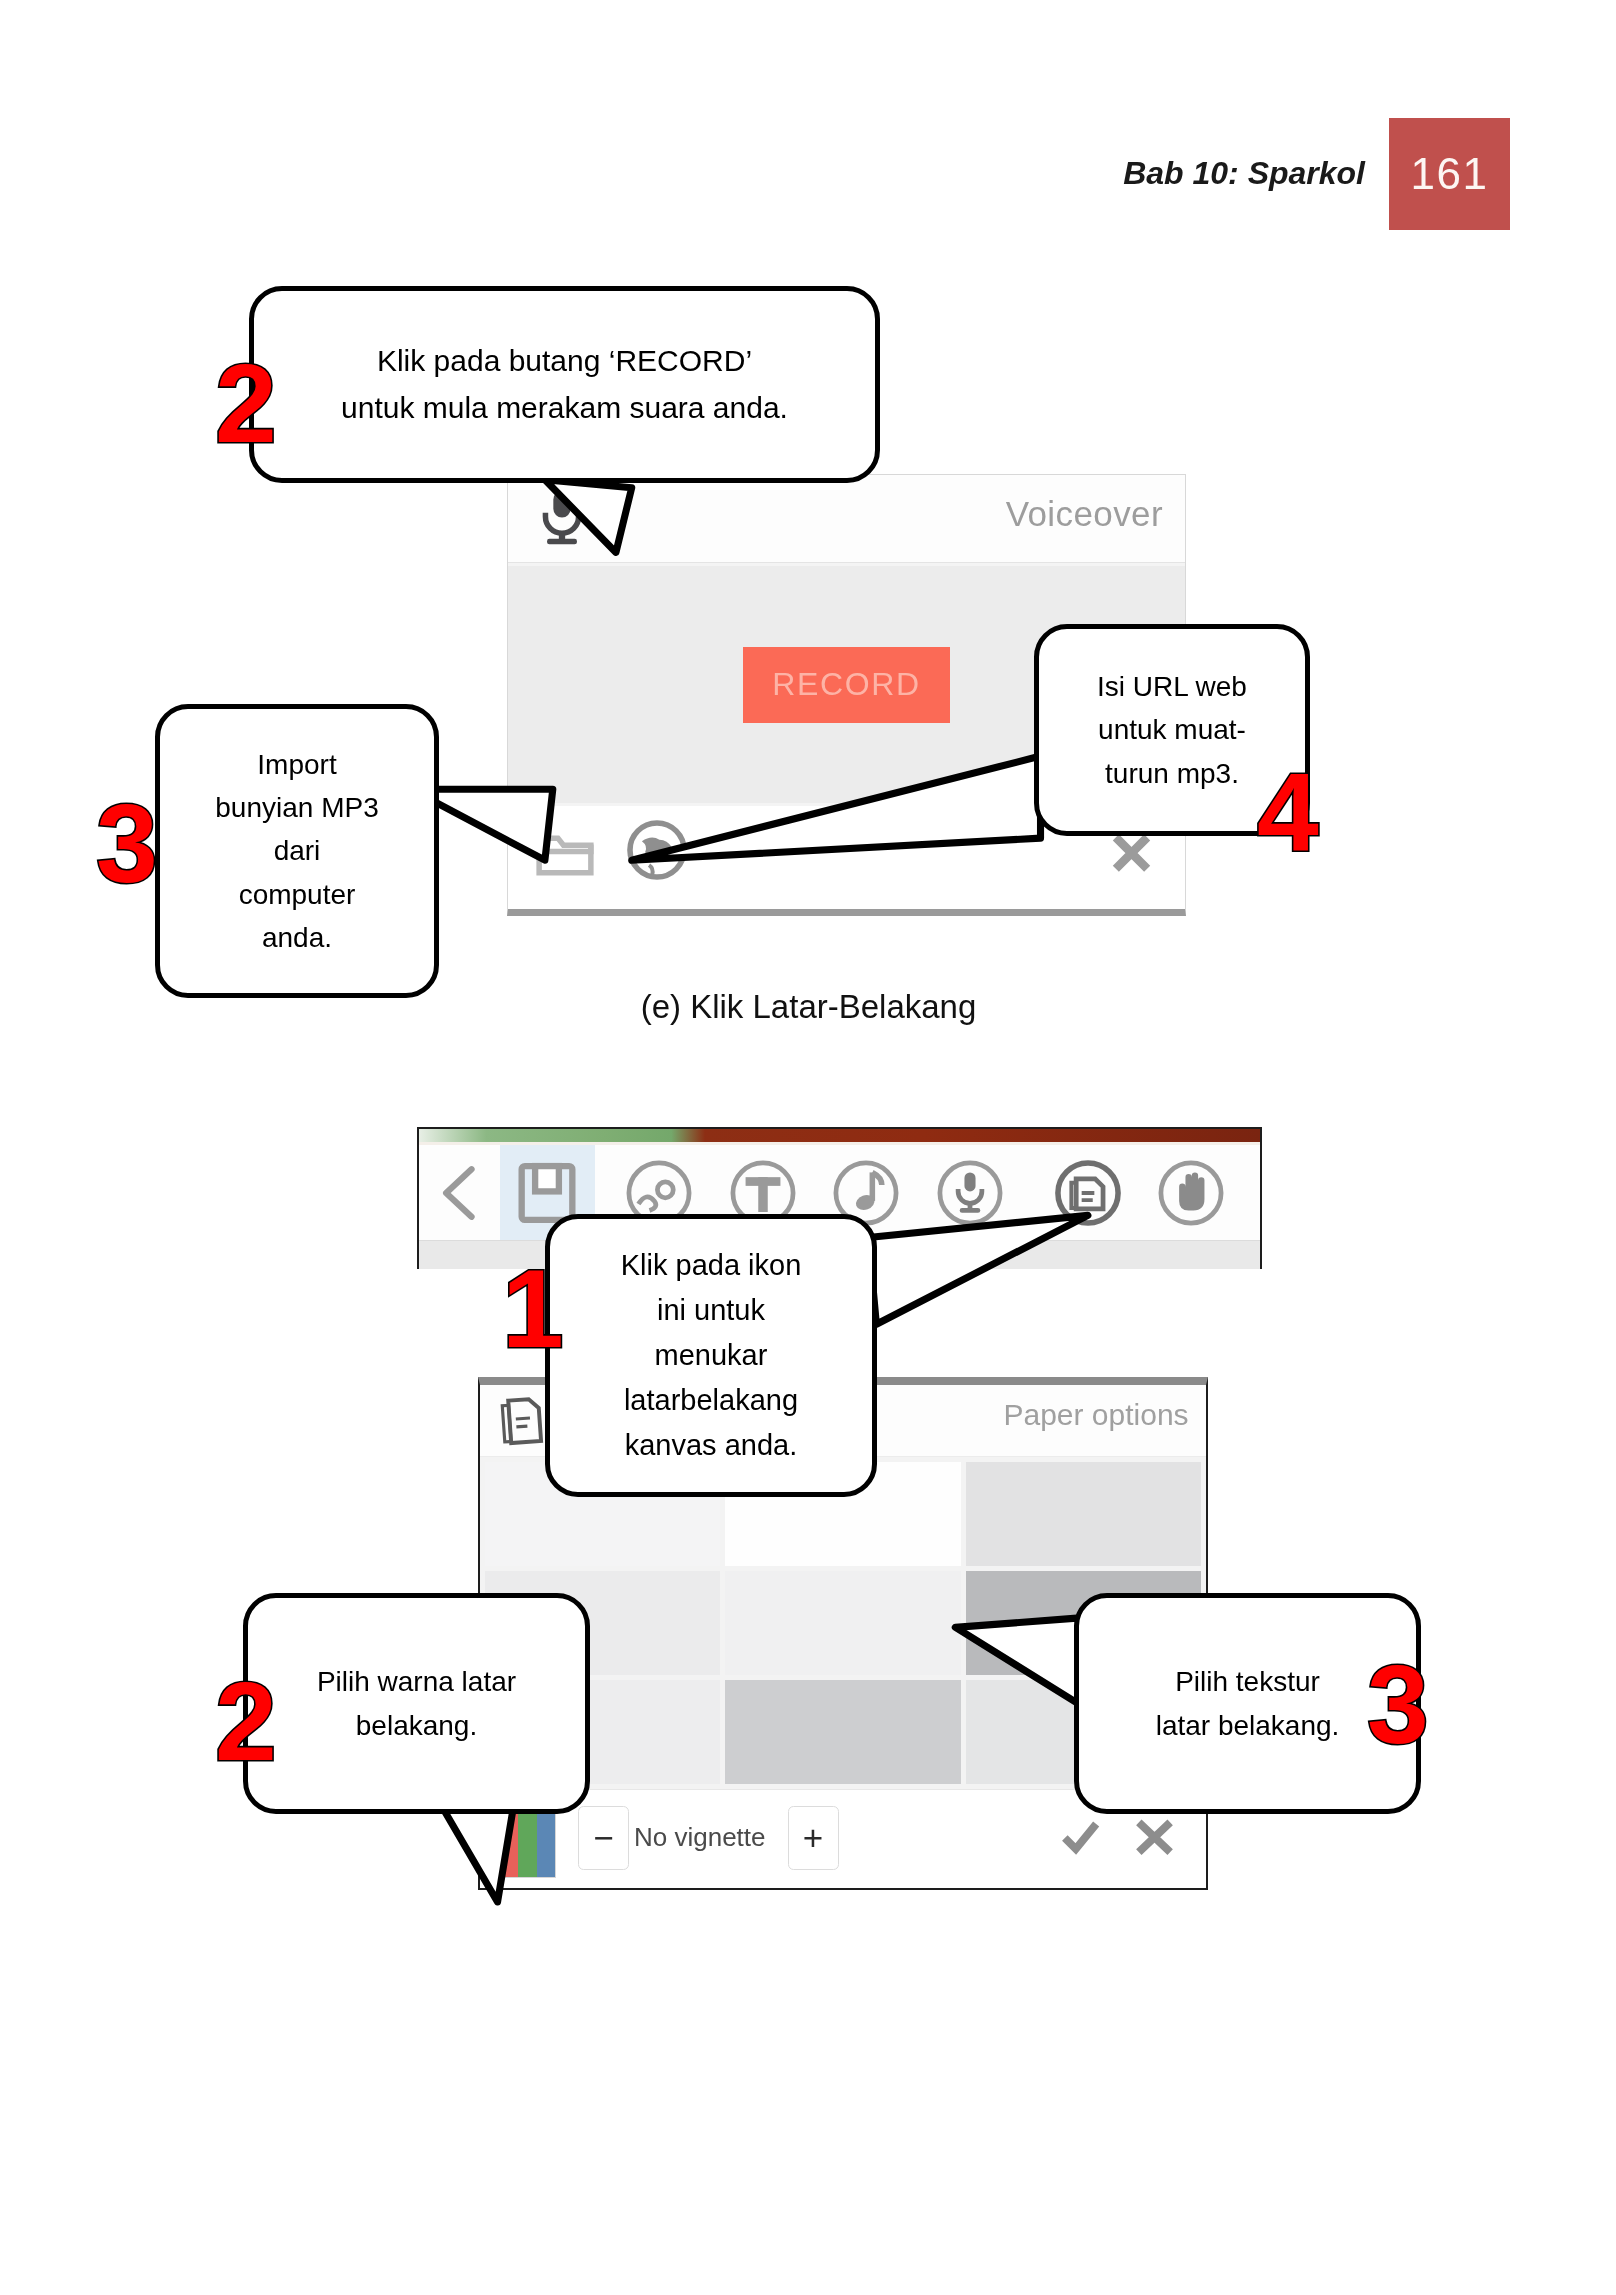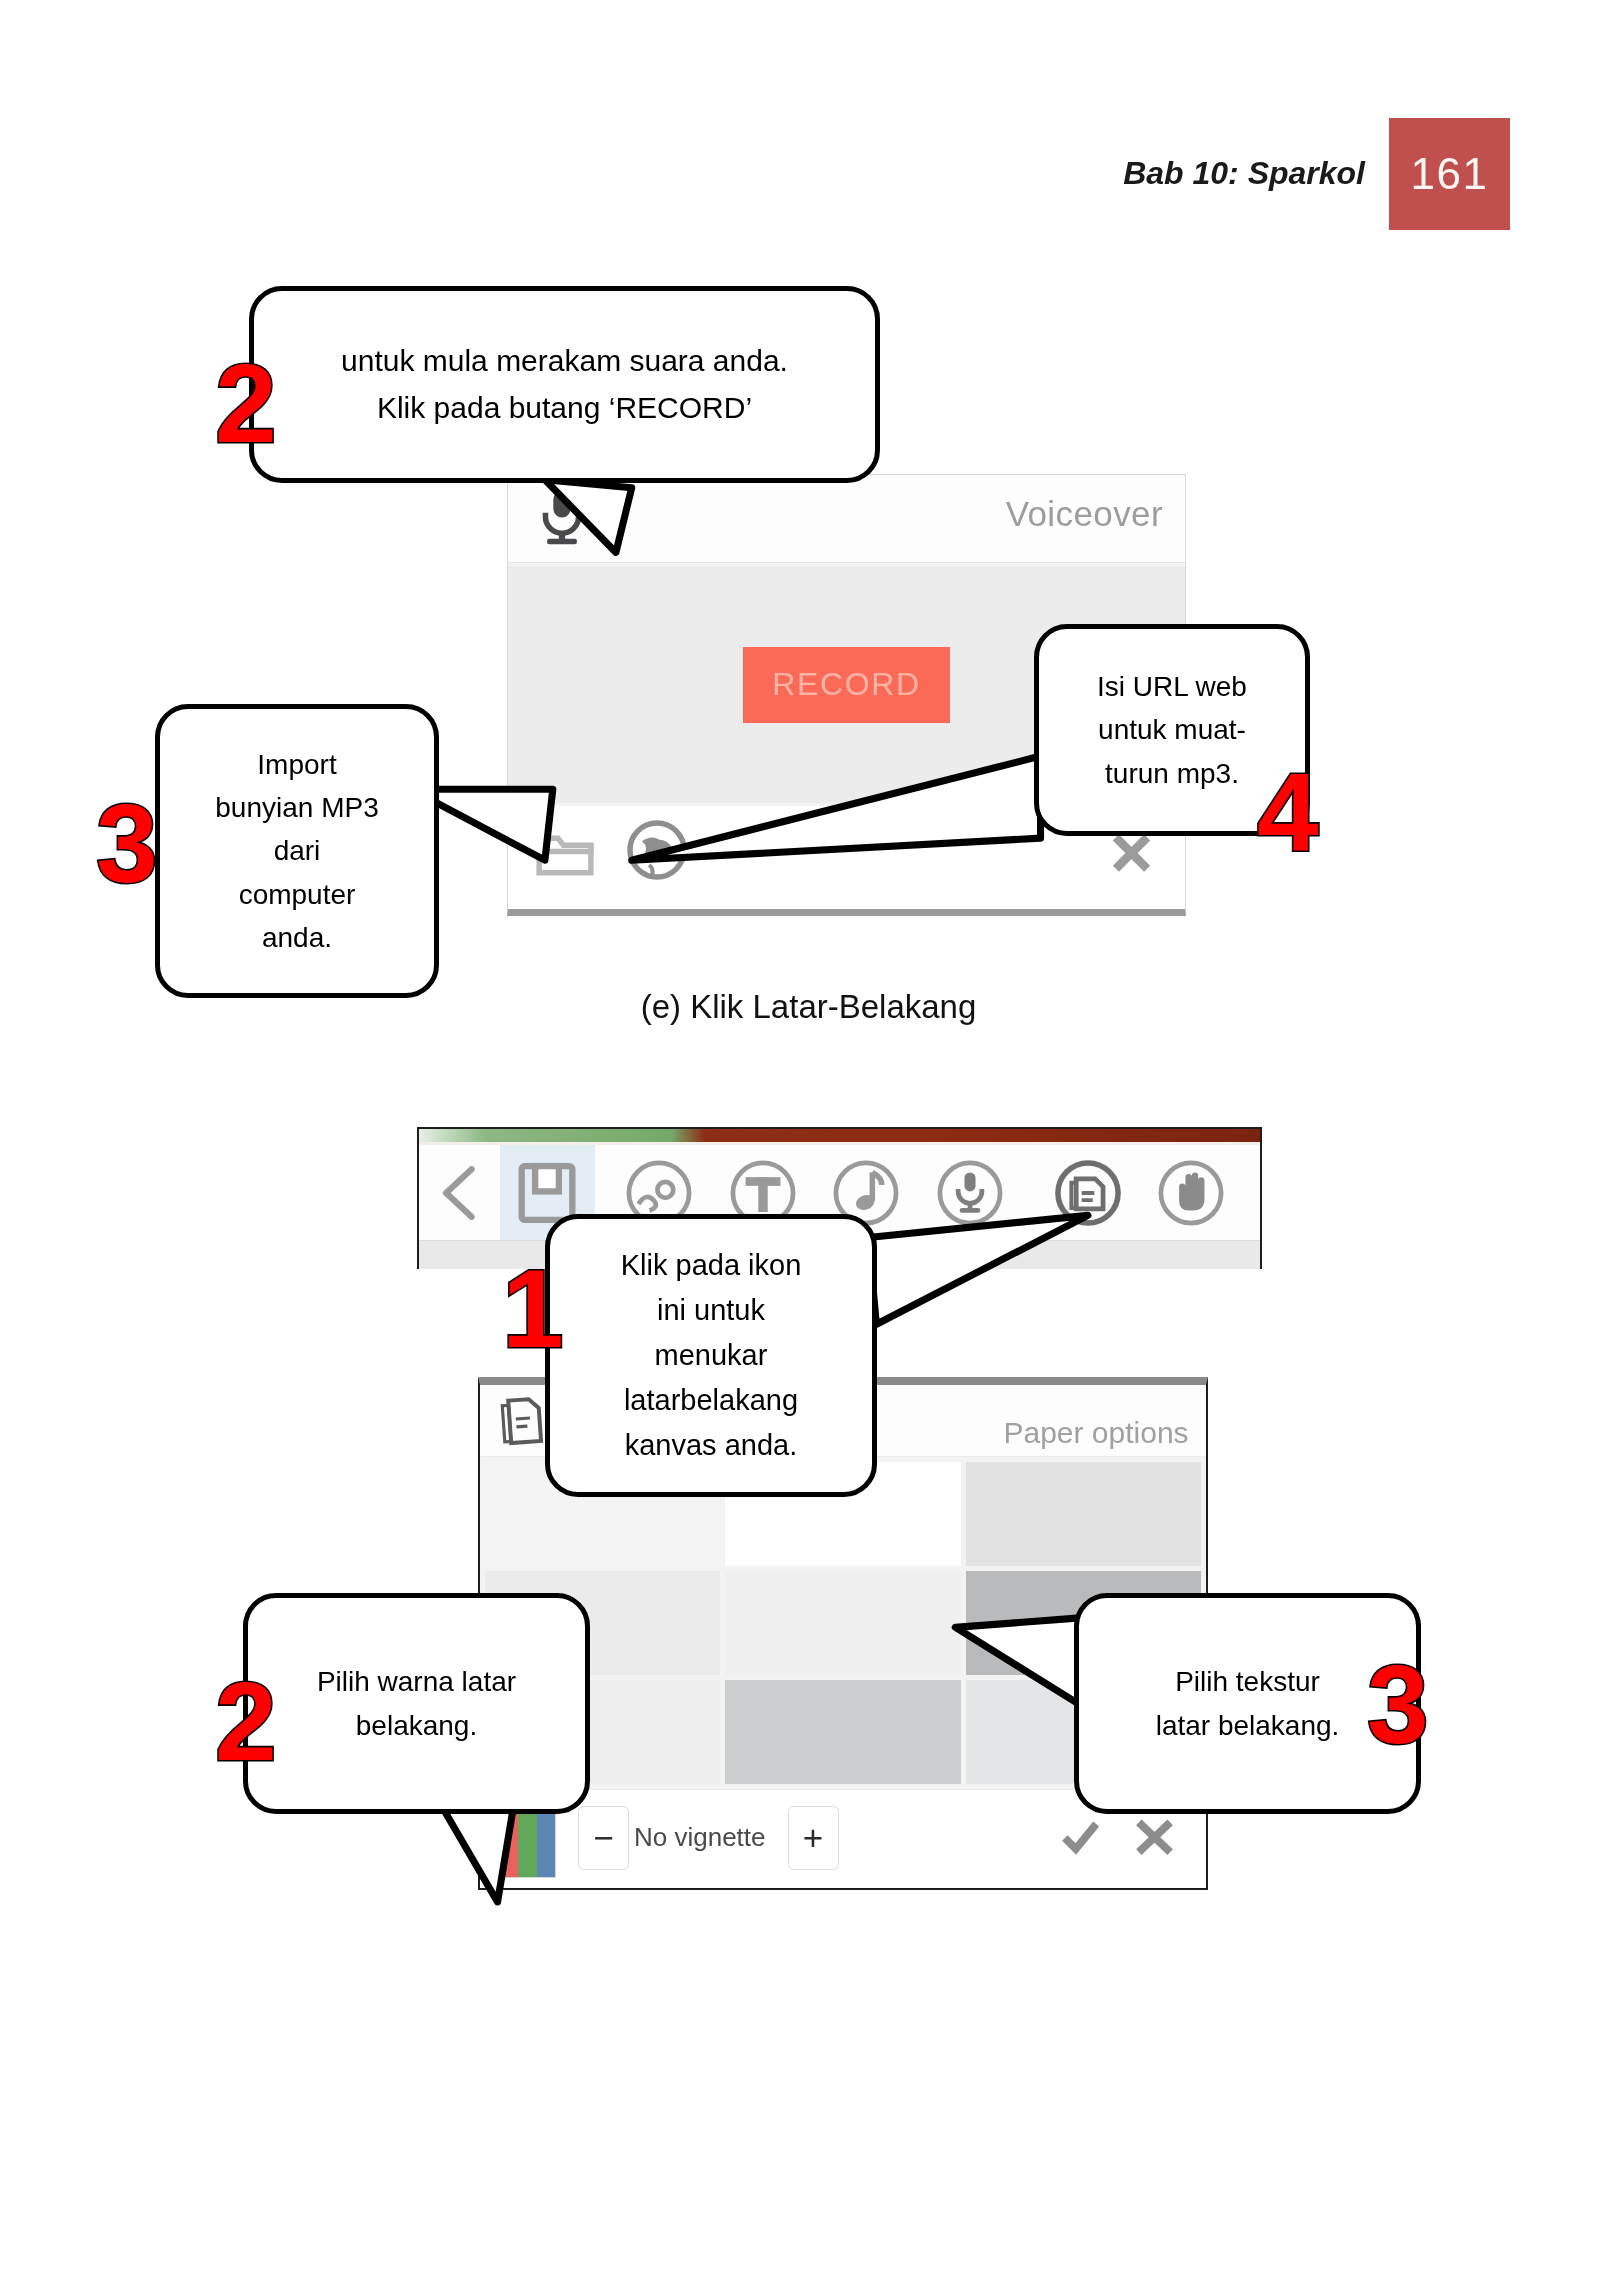--- a/index.html
+++ b/index.html
@@ -223,21 +223,20 @@
     width: 49px;
     height: 52px;
     color: #5a5a5a;
   }
   .po-title {
     position: absolute;
     right: 17.4px;
     top: 12.6px;
     font-size: 30px;
     color: #a0a0a0;
-    margin-top: 18px;
   }
   .po-grid {
     position: relative;
     height: 332px;
     background: #f3f3f3;
     display: grid;
     grid-template-columns: repeat(3, 1fr);
     grid-template-rows: repeat(3, 1fr);
     gap: 4.7px;
     padding: 4.7px;
@@ -514,22 +513,22 @@
 
   <path d="M1100,1568 L1110,1678 L1378,1540 Z" fill="#ffffff" stroke="#000000" stroke-width="9" stroke-linejoin="round"></path>
 
   <path d="M560,2290 L650,2290 L630,2410 Z" fill="#ffffff" stroke="#000000" stroke-width="9" stroke-linejoin="round"></path>
 
   <path d="M1368,2050 L1368,2160 L1210,2062 Z" fill="#ffffff" stroke="#000000" stroke-width="9" stroke-linejoin="round"></path>
 </svg>
 
 <div class="callout" id="record-callout" style="left:249px; top:286px; width:631px; height:197px;">
   <div class="ctext" style="font-size:30px;">
+    <div>Klik pada butang ‘RECORD’</div>
     <div>untuk mula merakam suara anda.</div>
-    <div>Klik pada butang ‘RECORD’</div>
   </div>
 </div>
 <div class="badge" style="left:215px; top:349px; font-size:111px;">2</div>
 
 <div class="callout" id="import-mp3-callout" style="left:155px; top:704px; width:284px; height:294px;">
   <div class="ctext" style="font-size:28px;">
     <div>Import</div>
     <div>bunyian MP3</div>
     <div>dari</div>
     <div>computer</div>

